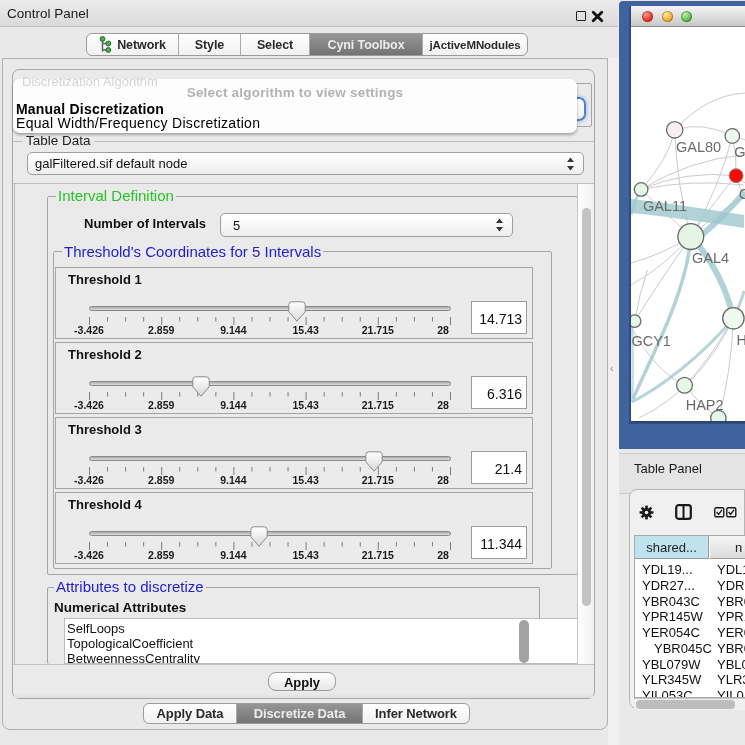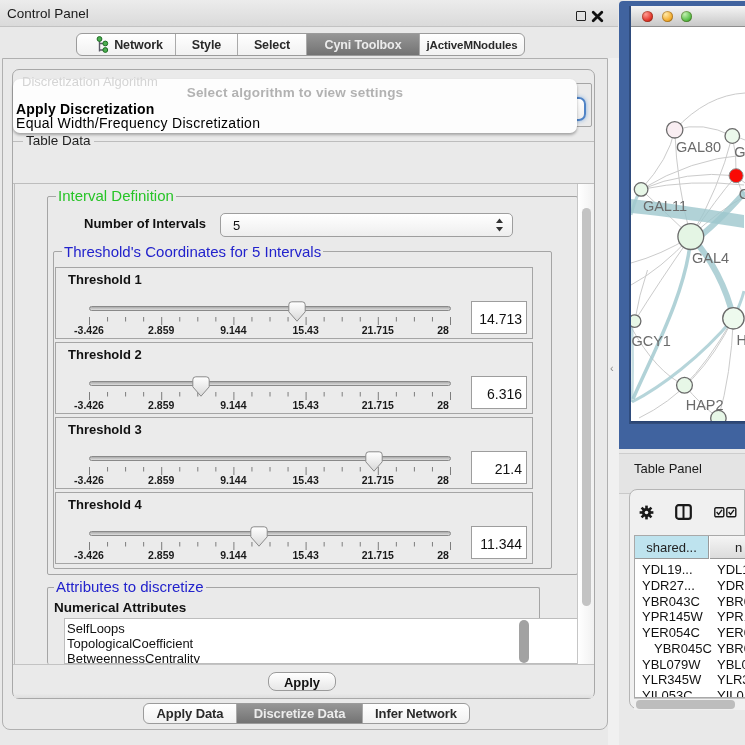--- a/index.html
+++ b/index.html
@@ -14,21 +14,21 @@
 #titlebar .t { position:absolute; left:7px; top:6px; font-size:13.5px; color:#1a1a1a; }
 #float-btn { left:576px; top:11px; width:10px; height:10px; border:1.6px solid #222; border-radius:1px; }
 
 
 .tabstrip { height:23px; display:flex; background:linear-gradient(#ffffff,#f1f1f1); border:1px solid #9b9b9b;
   border-radius:6px; overflow:hidden; font-size:12.5px; font-weight:bold; color:#2a2a2a; letter-spacing:-0.1px; }
 .tabstrip .tab { display:flex; align-items:center; justify-content:center;
   border-right:1px solid #aaa; white-space:nowrap; }
 .tabstrip .tab:last-child { border-right:none; }
 .tabstrip .sel { background:linear-gradient(#969696,#737373); color:#ececec; }
-#toptabs { left:76px; top:33px;padding-left:7px; }
+#toptabs { left:86px; top:33px; }
 
 
 #outer { left:2px; top:58px; width:606px; height:672px; border:1px solid #b0b0b0;
   border-radius:0 0 8px 8px; background:#e9e9e9; }
 
 #inner { left:12px; top:69px; width:583px; height:630px; border:1px solid #a8a8a8;
   border-radius:7px; background:#eaeaea; }
 
 
 .group { border:1px solid #a5a5a5; border-radius:2px; }
@@ -112,20 +112,27 @@
   </div>
 
   <div class="abs" id="outer"></div>
   <div class="abs" id="inner"></div>
 
   <div class="abs group" style="left:20px;top:83px;width:572px;height:44px;"></div>
   <div class="abs combo" style="left:28px;top:97px;width:558px;height:24px;border:2.5px solid #4f83c6;border-radius:7px;box-shadow:0 0 4px #86b1e2;"></div>
 
   <div class="abs" style="left:13px;top:141px;width:581px;height:42px;border-top:1px solid #bdbdbd;"></div>
   <div class="abs" style="left:23px;top:133px;font-size:13.5px;color:#222;background:#eaeaea;padding:0 3px;">Table Data</div>
+  <div class="abs combo" style="left:27px;top:152px;width:557px;height:23px;">
+    <span class="ctext">galFiltered.sif default node</span>
+    <svg class="stepper" width="9" height="14" viewBox="0 0 9 14">
+      <path d="M4.5,0.5 L8,5 L1,5 Z" fill="#333"></path>
+        <path d="M4.5,13.5 L8,9 L1,9 Z" fill="#333"></path>
+    </svg>
+  </div>
 
   <div class="abs" style="left:13px;top:183px;width:581px;height:1px;background:#bdbdbd;"></div>
 
   <div class="abs" style="left:14px;top:184px;width:1px;height:480px;background:#bcbcbc;"></div>
 
   <div class="abs group" style="left:47px;top:196px;width:531px;height:379px;"></div>
   <div class="abs gtitle" style="left:56px;top:189px;color:#27c427;">Interval Definition</div>
 
   <div class="abs" style="left:84px;top:216px;font-size:13px;font-weight:bold;color:#111;">Number of Intervals</div>
   <div class="abs combo" style="left:220px;top:213px;width:293px;height:24px;">
@@ -344,21 +351,21 @@
     <div class="tab" style="width:106px">Infer Network</div>
   </div>
 
   <div class="abs" style="left:608px;top:58px;width:11px;height:687px;background:#f0f0f0;"></div>
 
   <div class="abs" style="left:610px;top:362px;font-size:11px;color:#8a8a8a;">‹</div>
 
   <div class="abs" id="popup"></div>
   <div class="abs" style="left:22px;top:74px;font-size:13px;color:#d4d4d4;z-index:5;">Discretization Algorithm</div>
   <div class="abs" style="left:13px;top:85px;width:564px;text-align:center;font-size:13.5px;font-weight:bold;color:#b2b2b2;z-index:5;letter-spacing:0.2px;">Select algorithm to view settings</div>
-  <div class="abs" style="left:16px;top:101px;font-size:14px;font-weight:bold;color:#000;z-index:5;letter-spacing:0.2px;">Apply Discretization</div>
+  <div class="abs" style="left:16px;top:101px;font-size:14px;font-weight:bold;color:#000;z-index:5;letter-spacing:0.2px;">Manual Discretization</div>
   <div class="abs" style="left:16px;top:115px;font-size:14px;color:#000;z-index:5;letter-spacing:0.3px;">Equal Width/Frequency Discretization</div>
 
   <div class="abs" id="netframe"></div>
   <div class="abs" id="nettitle">
     <div class="light" style="left:11px;background:radial-gradient(circle at 35% 30%,#ff9c92,#e2352b 60%,#9d1b12);"></div>
     <div class="light" style="left:31px;background:radial-gradient(circle at 35% 30%,#ffe9a8,#f3ad2e 60%,#b87a0e);"></div>
     <div class="light" style="left:50px;background:radial-gradient(circle at 35% 30%,#c2f0b0,#57bf48 60%,#2e8424);"></div>
   </div>
   <div class="abs" style="left:631px;top:421px;width:114px;height:3px;background:linear-gradient(#27406e,#35507f);z-index:2;"></div>
   <div class="abs" style="left:629px;top:6px;width:2px;height:418px;background:#2f4c7d;z-index:2;"></div>

